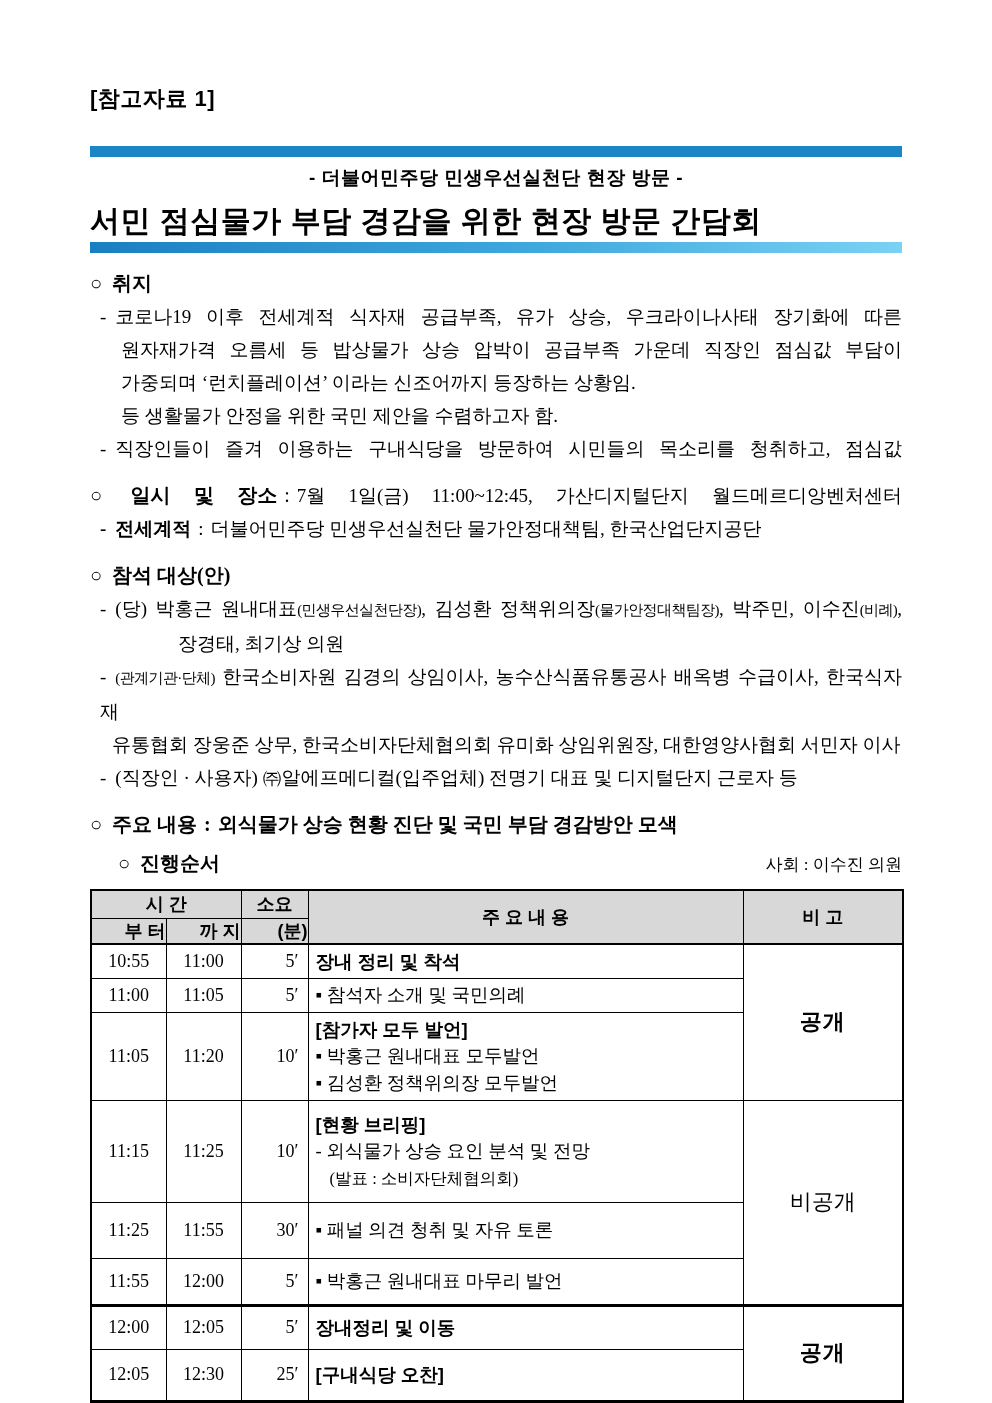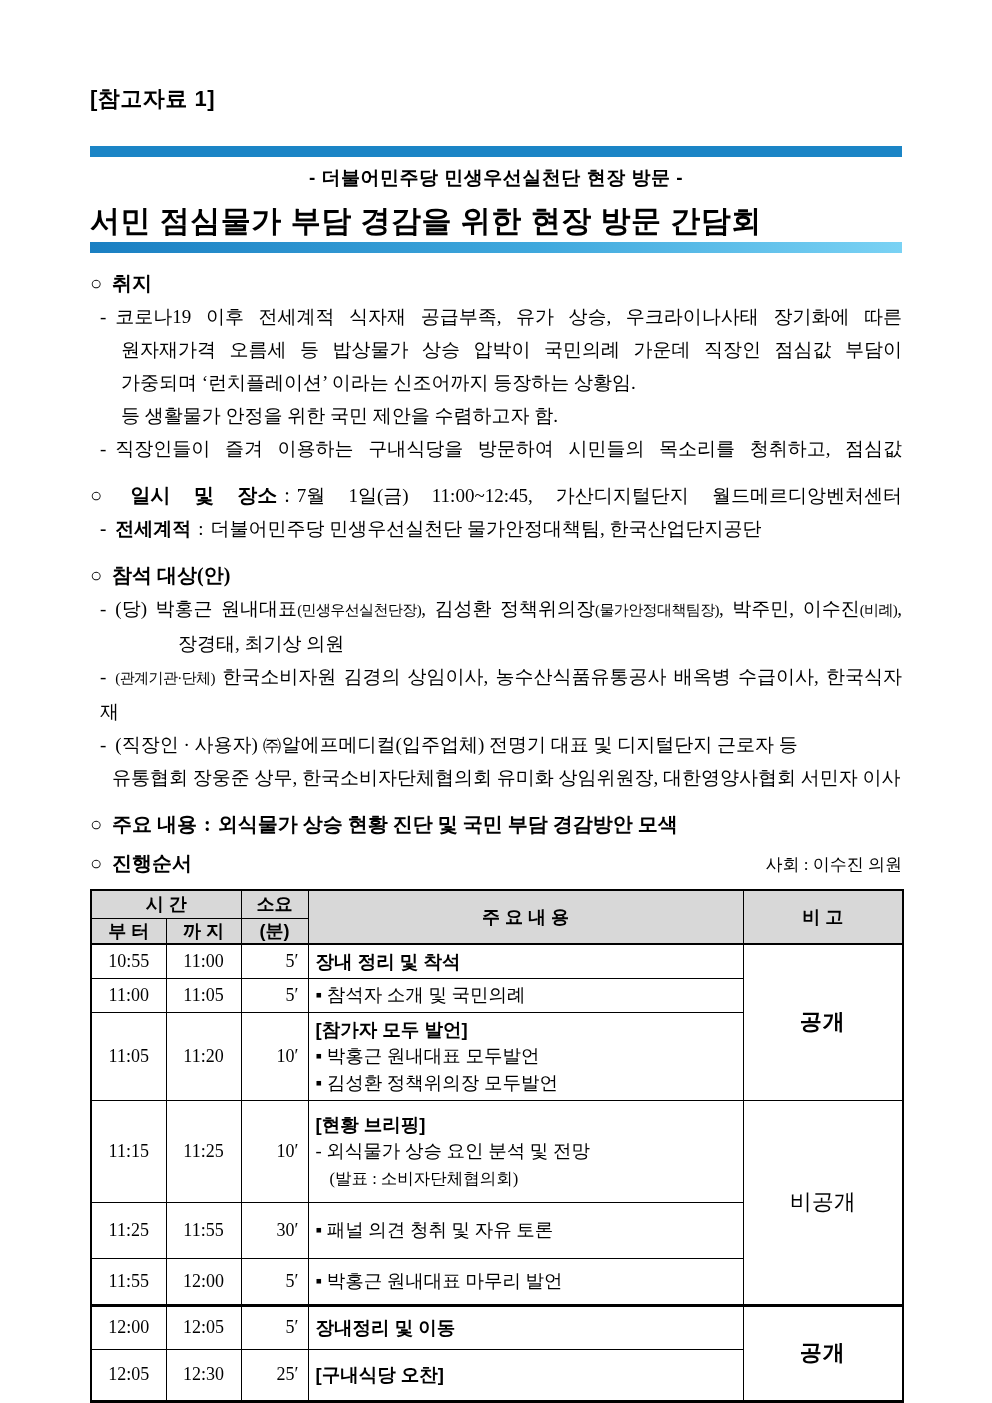--- a/index.html
+++ b/index.html
@@ -49,21 +49,21 @@
   table.sch {
     width:100%; border-collapse:collapse; table-layout:fixed;
     margin-top:9px; border:2px solid #000; border-bottom:3px solid #000;
   }
   .sch th, .sch td { border:1.5px solid #000; }
   .sch thead th {
     font-family:"Liberation Sans", sans-serif; font-weight:bold;
     font-size:18px; text-align:center; vertical-align:middle;
   }
   .sch thead tr.hr1 th { height:28px; }
-  .sch thead tr.hr2 th { height:18px; border-bottom:2.5px solid #000; }
+  .sch thead tr.hr2 th { height:18px; border-bottom:2.5px solid #000;text-align:right; }
   .sch thead th.span2 { border-bottom:2.5px solid #000; }
   .sch td.time { text-align:center; font-size:18px; vertical-align:middle; }
   .sch td.dur  { text-align:right; padding-right:9px; font-size:18px; vertical-align:middle; }
   .sch td.contentcell { padding:3px 6px 3px 7px; vertical-align:middle; }
   .sch td.note { text-align:center; font-size:22px; vertical-align:middle; }
   .note-bold { font-family:"Liberation Sans", sans-serif; font-weight:bold; letter-spacing:1px; }
   .cl { font-size:18.5px; line-height:27px; }
   .cl.bold { font-family:Liberation Sans, sans-serif; font-weight:bold; }
   .cl.smallline { font-size:16.5px; padding-left:14px; }
   tr.h28 td { height:28px; } tr.h88 td { height:88px; }
@@ -86,21 +86,21 @@
 
     <div class="bar-grad" style="background:linear-gradient(90deg,#1a7fc2 0%,#3fa8dd 55%,#7ad2f4 100%);"></div>
 
     <div class="sec sec-first">
       <div class="h-line">
         <span class="marker">○</span><span class="hb">취지</span>
       </div>
       <div class="bodyline li jl">
         <span class="dash">-</span><span>코로나19 이후 전세계적 식자재 공급부족, 유가 상승, 우크라이나사태 장기화에 따른</span>
       </div>
-      <div class="bodyline cont jl">원자재가격 오름세 등 밥상물가 상승 압박이 국민의례 가운데 직장인 점심값 부담이</div>
+      <div class="bodyline cont jl">원자재가격 오름세 등 밥상물가 상승 압박이 공급부족 가운데 직장인 점심값 부담이</div>
       <div class="bodyline cont">가중되며 ‘런치플레이션’ 이라는 신조어까지 등장하는 상황임.</div>
       <div class="bodyline cont">등 생활물가 안정을 위한 국민 제안을 수렴하고자 함.</div>
       <div class="bodyline li jl">
         <span class="dash">-</span><span>직장인들이 즐겨 이용하는 구내식당을 방문하여 시민들의 목소리를 청취하고, 점심값</span>
       </div>
     </div>
 
     <div class="sec">
       <div class="h-line jl">
         <span class="marker">○</span><span class="hb">일시 및 장소</span><span class="sep">:</span><span style="font-size:19px;">7월 1일(금) 11:00~12:45, 가산디지털단지 월드메르디앙벤처센터</span>
@@ -114,33 +114,33 @@
       <div class="h-line">
         <span class="marker">○</span><span class="hb">참석 대상(안)</span>
       </div>
       <div class="bodyline li jl">
         <span class="dash">-</span><span>(당) 박홍근 원내대표</span><span class="smallp">(민생우선실천단장)</span><span>, 김성환 정책위의장</span><span class="smallp">(물가안정대책팀장)</span><span>, 박주민, 이수진</span><span class="smallp">(비례)</span><span>,</span>
       </div>
       <div class="bodyline cont-deep">장경태, 최기상 의원</div>
       <div class="bodyline li jl">
         <span class="dash">-</span><span class="smallp">(관계기관·단체)</span> <span>한국소비자원 김경의 상임이사, 농수산식품유통공사 배옥병 수급이사, 한국식자재</span>
       </div>
+      <div class="bodyline cont-slight">유통협회 장웅준 상무, 한국소비자단체협의회 유미화 상임위원장, 대한영양사협회 서민자 이사</div>
       <div class="bodyline li">
         <span class="dash">-</span><span>(직장인 · 사용자) ㈜알에프메디컬(입주업체) 전명기 대표 및 디지털단지 근로자 등</span>
       </div>
-      <div class="bodyline cont-slight">유통협회 장웅준 상무, 한국소비자단체협의회 유미화 상임위원장, 대한영양사협회 서민자 이사</div>
     </div>
 
     <div class="sec">
       <div class="h-line">
         <span class="marker">○</span><span class="hb">주요 내용</span><span class="sep hb">:</span><span class="hb">외식물가 상승 현황 진단 및 국민 부담 경감방안 모색</span>
       </div>
     </div>
 
-    <div class="sec agenda-line" style="margin-top:6px;">
+    <div class="sec agenda-line" style="margin-top:6px;margin-left:28px;">
       <div class="h-line">
         <span class="marker">○</span><span class="hb">진행순서</span>
       </div>
       <div class="moderator">사회 : 이수진 의원</div>
     </div>
 
     <table class="sch">
       <colgroup>
         <col style="width:75px">
           <col style="width:75px">

